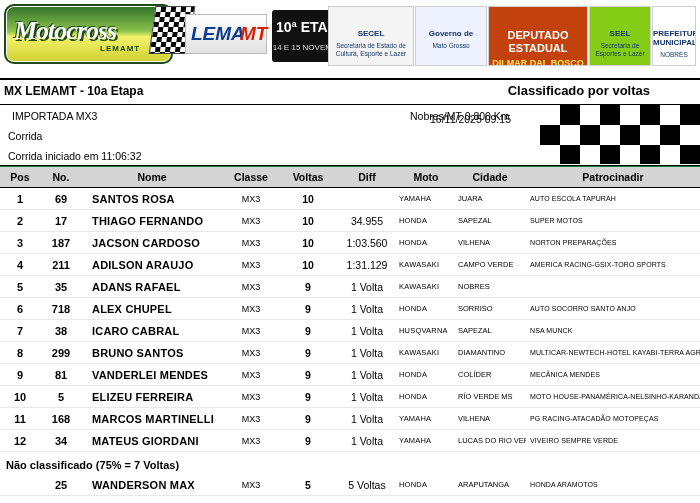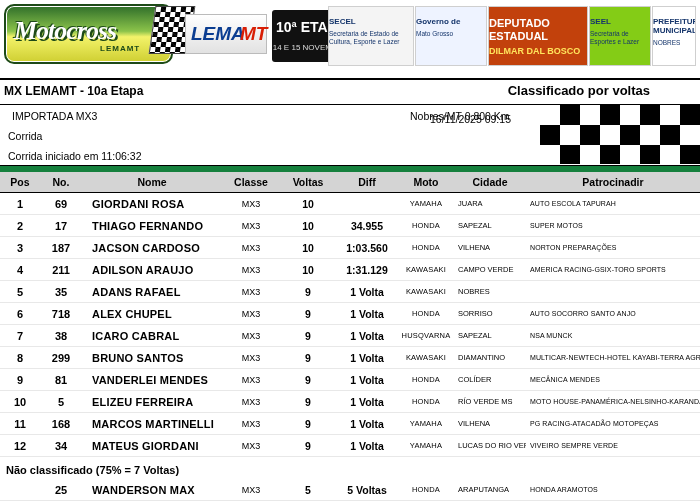--- a/index.html
+++ b/index.html
@@ -68,24 +68,24 @@
     position:absolute;left:272px;top:10px;width:78px;height:52px;
     background:#111;color:#fff;border-radius:3px;
     text-align:center;
   }
   .etapa .big{display:block;font-weight:bold;font-size:14px;margin-top:9px;}
   .etapa .small{display:block;font-size:8px;margin-top:8px;color:#ddd;}
   .spon{
     position:absolute;top:6px;height:60px;
     border:1px solid #cfcfcf;background:#fff;
     box-sizing:border-box;
-    text-align:left;
+    text-align:center;
     font-size:6.5px;line-height:1.15;
     color:#15356b;
-    padding-top:10px;
+    padding-top:22px;
     overflow:hidden;
   }
   .spon .t1{display:block;font-weight:bold;font-size:8px;}
   .spon .t2{display:block;margin-top:4px;}
   .spon.s1{left:328px;width:86px;background:#f4f4f4;}
   .spon.s2{left:415px;width:72px;background:#eef3ff;}
   .spon.s3{left:488px;width:100px;background:#c2410c;color:#fff;}
   .spon.s3 .t1{font-size:11px;color:#fff;}
   .spon.s3 .t2{color:#ffe55c;font-weight:bold;font-size:9px;}
   .spon.s4{left:589px;width:62px;background:#84cc16;}
@@ -121,39 +121,39 @@
     background-size:40px 40px;
     background-position:0 0,20px 20px;
     background-color:#fff;
   }
   
   table{
     border-collapse:collapse;width:700px;table-layout:fixed;
   }
   thead th{
     background:#d4d4d4;
-    border-top:6px solid #15803d;border-bottom:1px solid #000;
+    border-top:1px solid #15803d;border-bottom:1px solid #000;
     font-size:10.5px;font-weight:bold;
     height:18px;
     text-align:center;
     color:#000;
   }
   tbody td{
     height:19px;
     font-size:10px;
     border-bottom:1px solid #e8e8e8;
     white-space:nowrap;overflow:hidden;text-overflow:clip;
   }
   td.pos{text-align:center;font-weight:bold;font-size:11px;}
   td.num{text-align:center;font-weight:bold;font-size:11px;}
   td.nome{font-weight:bold;font-size:11px;padding-left:10px;letter-spacing:.2px;}
   td.classe{text-align:center;font-size:9px;}
   td.voltas{text-align:center;font-weight:bold;font-size:10.5px;}
-  td.diff{text-align:center;font-weight:bold;font-size:10.5px;}
-  td.moto{text-align:center;font-size:7.5px;letter-spacing:.2px;}
+  td.diff{text-align:center;font-weight:normal;font-size:10.5px;}
+  td.moto{font-size:7.5px;letter-spacing:.2px;}
   td.cidade{text-align:left;font-size:7.5px;padding-left:4px;}
   td.patro{text-align:left;font-size:7px;padding-left:4px;letter-spacing:.1px;}
   col.c-pos{width:40px}
   col.c-num{width:42px}
   col.c-nome{width:140px}
   col.c-classe{width:58px}
   col.c-voltas{width:56px}
   col.c-diff{width:62px}
   col.c-moto{width:56px}
   col.c-cidade{width:72px}
@@ -246,21 +246,21 @@
       <th>Diff</th>
       <th>Moto</th>
       <th>Cidade</th>
       <th>Patrocinadir</th>
     </tr>
   </thead>
   <tbody>
     <tr>
       <td class="pos">1</td>
       <td class="num">69</td>
-      <td class="nome">GIORDANI ROSA</td>
+      <td class="nome">SANTOS ROSA</td>
       <td class="classe">MX3</td>
       <td class="voltas">10</td>
       <td class="diff"></td>
       <td class="moto">YAMAHA</td>
       <td class="cidade">JUARA</td>
       <td class="patro">AUTO ESCOLA TAPURAH</td>
     </tr>
     <tr>
       <td class="pos">2</td>
       <td class="num">17</td>

